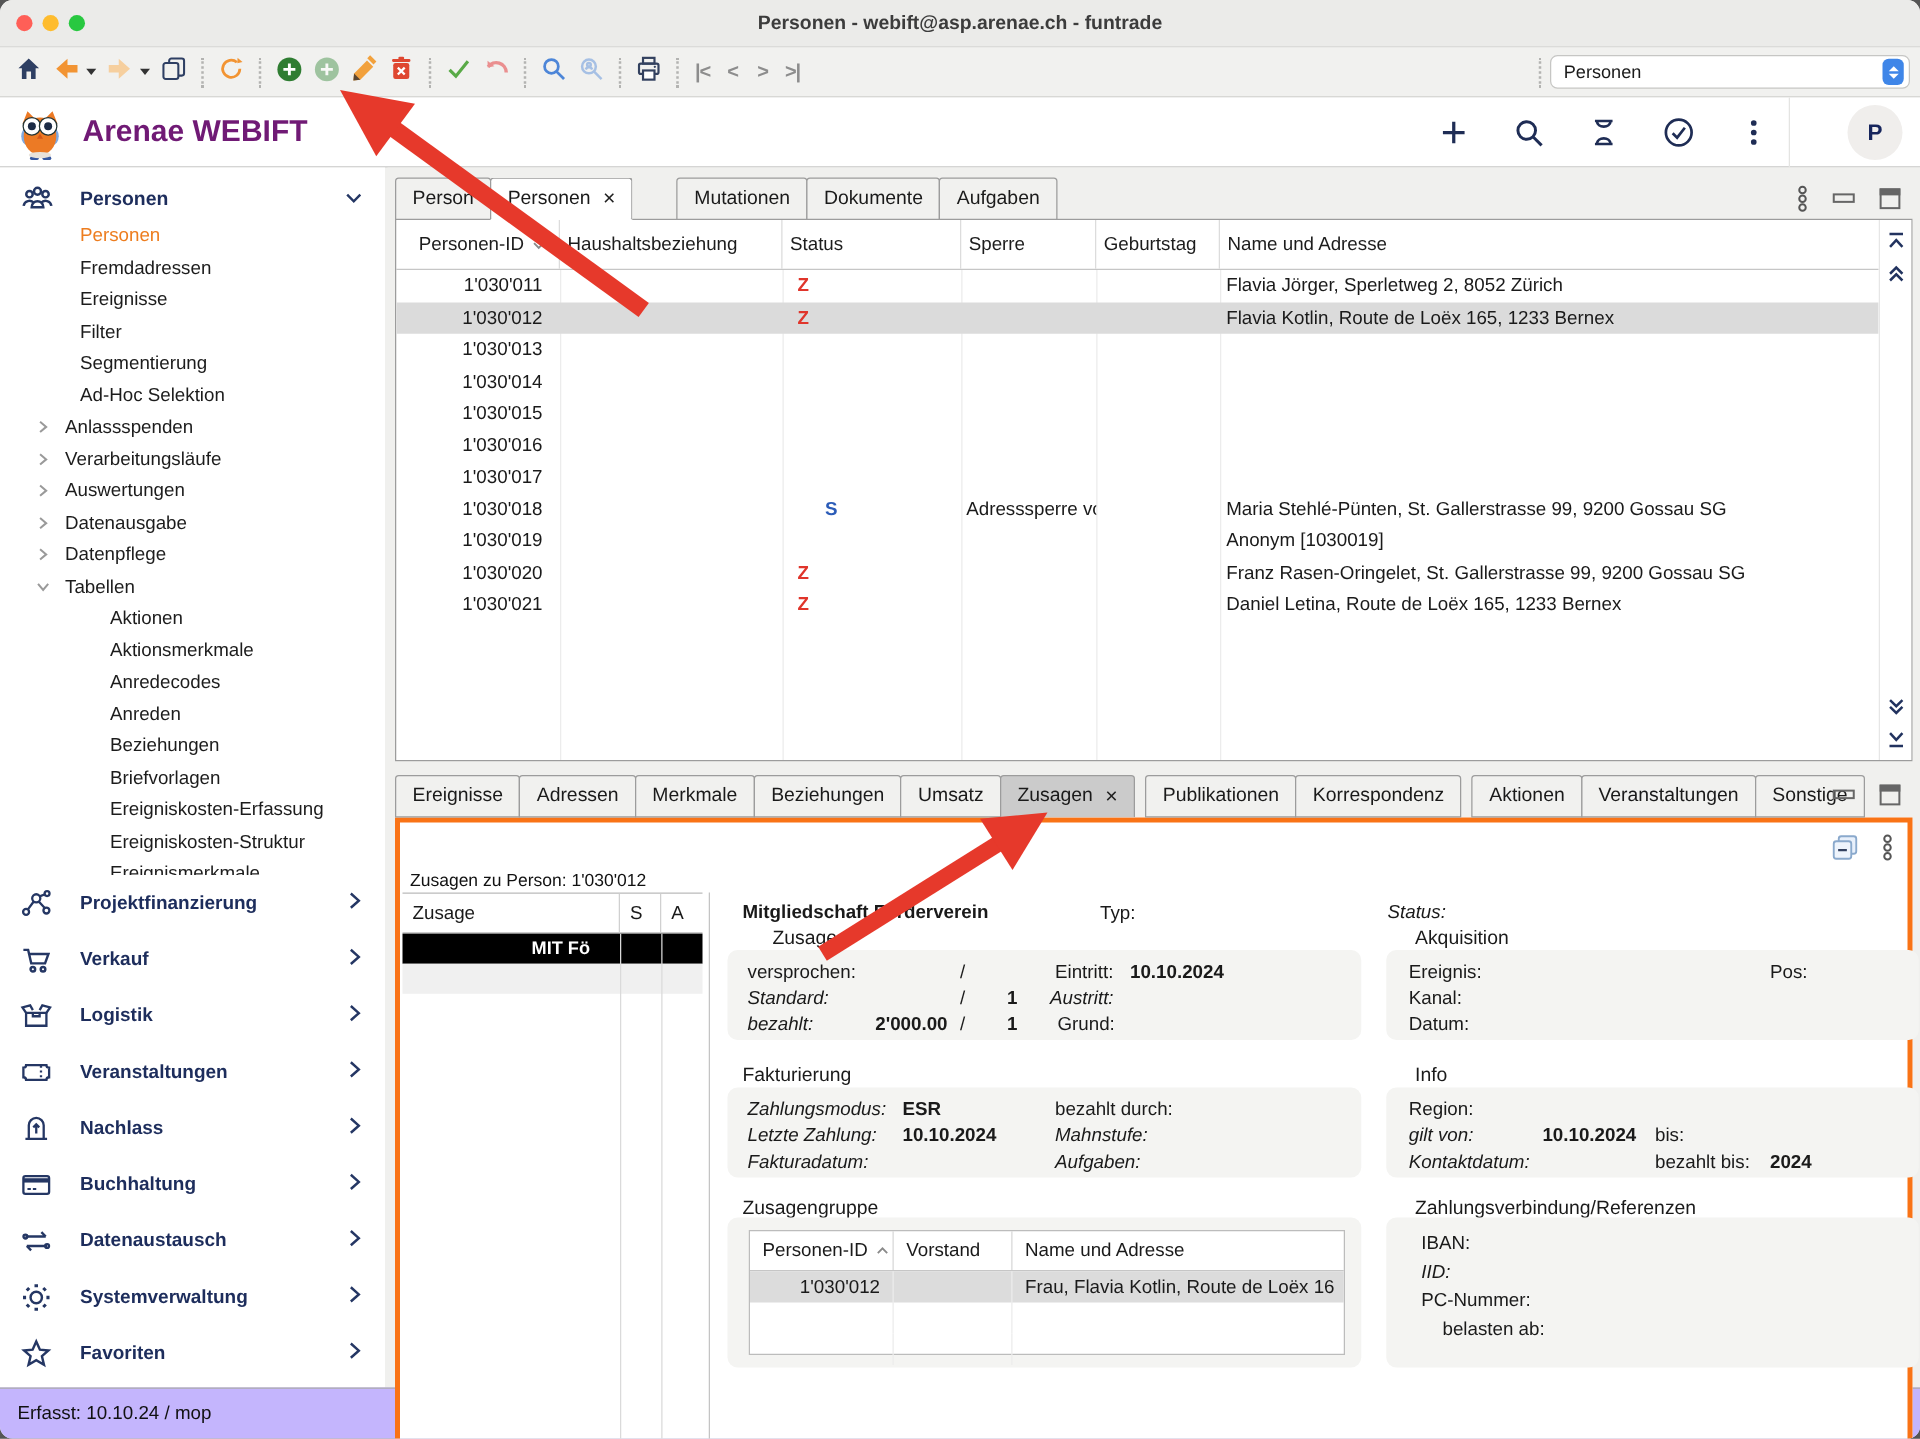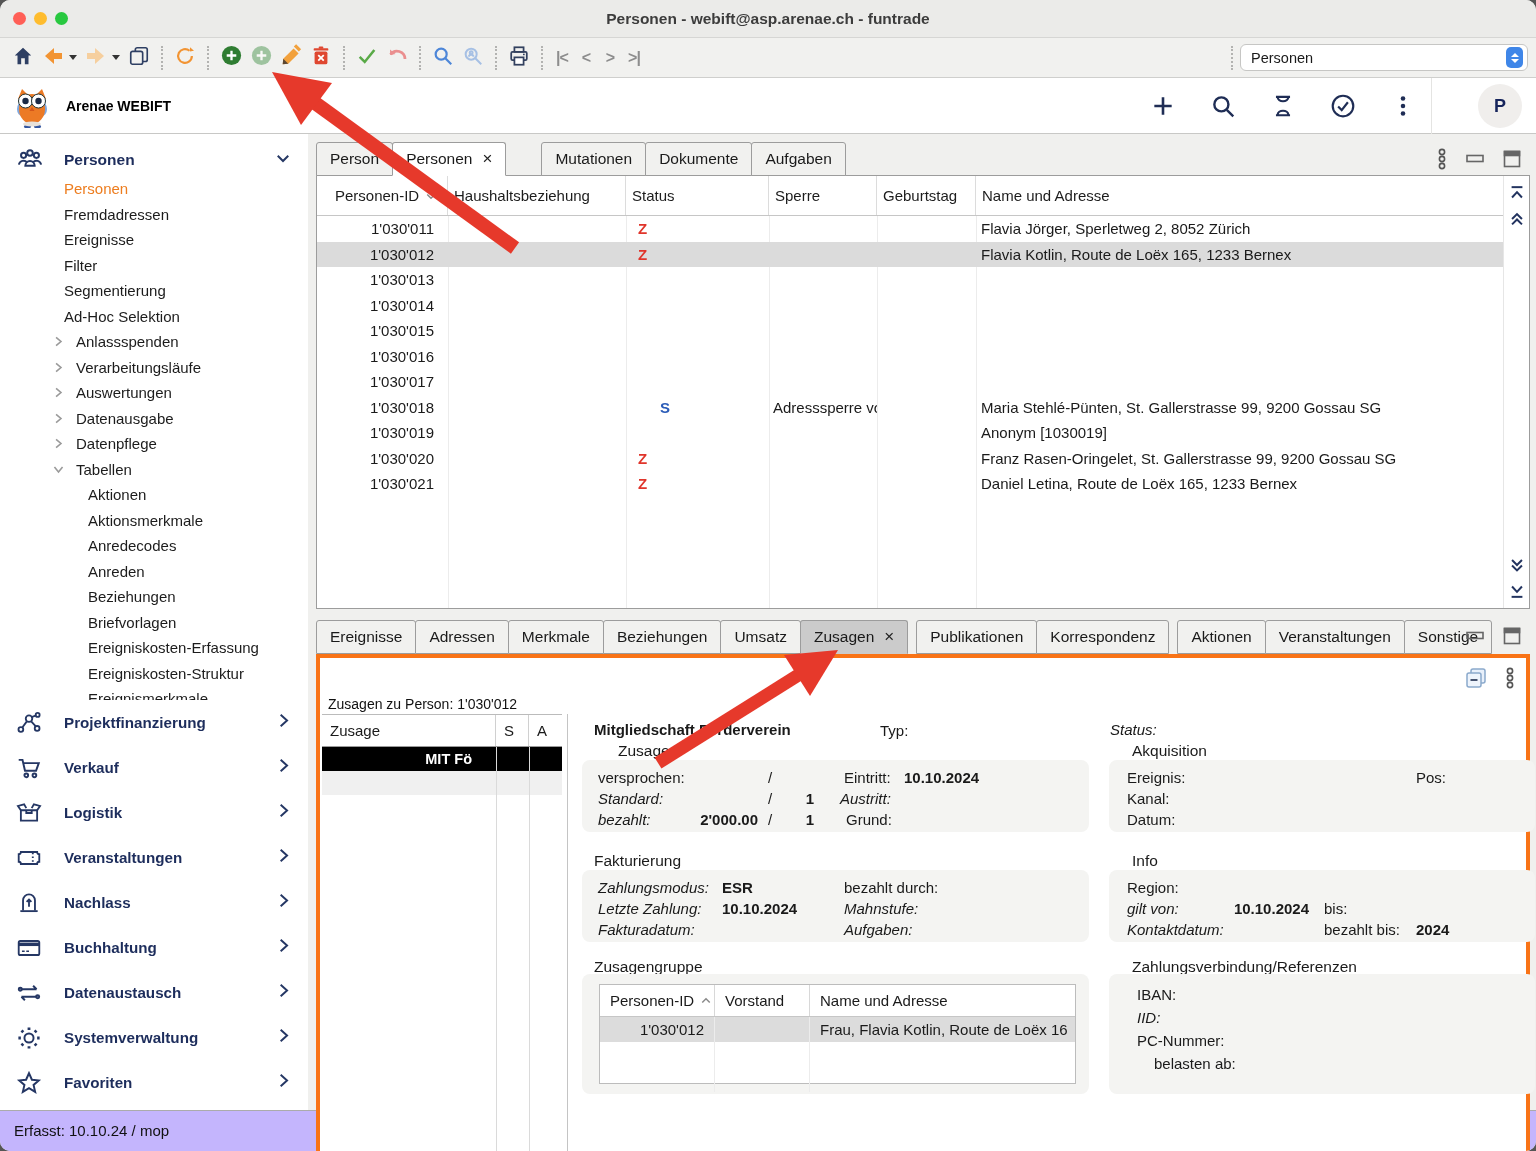--- a/index.html
+++ b/index.html
@@ -31,37 +31,37 @@
   .stepper { margin-left:auto; margin-right:4px; width:17px; height:21px; background:#3f86e8;
              border-radius:5px; display:flex; flex-direction:column; align-items:center; justify-content:center; gap:2px; }
   .stepper i { width:0; height:0; border-left:4px solid transparent; border-right:4px solid transparent; }
   .stepper .up { border-bottom:4px solid #fff; }
   .stepper .dn { border-top:4px solid #fff; }
 
   
   .appheader { position:absolute; left:0; top:78px; right:0; height:56px; background:#fff;
                border-bottom:1px solid #c8c8c6; }
   .brand { position:absolute; left:66px; top:0; height:48px; line-height:56px; font-weight:bold;
-           font-size:14px; color:#000000; }
+           font-size:24px; color:#701a75; }
   .hicons { position:absolute; right:120px; top:0; height:56px; display:flex; align-items:center; gap:34px; }
   .hicon { width:26px; height:26px; display:flex; align-items:center; justify-content:center; }
   .hdivider { position:absolute; right:104px; top:0; height:56px; border-left:1px solid #e4e4e2; }
   .avatar { position:absolute; right:14px; top:6px; width:44px; height:44px; border-radius:50%;
             background:#f0eeec; color:#17255c; font-weight:bold; font-size:18px;
             display:flex; align-items:center; justify-content:center; }
 
   
   .sidebar { position:absolute; left:0; top:134px; width:308px; bottom:41px; background:#fff; }
   .side-tree { height:566px; overflow:hidden; padding-top:10px; }
   .side-group-hdr { height:32px; display:flex; align-items:center; padding:0 16px; }
   .side-group-hdr .gicon { width:34px; flex:none; display:flex; align-items:center; }
   .side-group-hdr .glabel { flex:1; font-weight:bold; font-size:15.5px; color:#1d2d5c; padding-left:14px; }
   .titem { height:25.5px; display:flex; align-items:center; font-size:15px; color:#1c1c1c; }
   .t1 { padding-left:64px; }
-  .t1c { padding-left:52px; }
+  .t1c { padding-left:28px; }
   .t1c .chev { width:24px; flex:none; display:flex; align-items:center; }
   .t2 { padding-left:88px; }
   .titem.active { color:#ed7d1f; }
   .side-groups { }
   .sgroup { height:45px; display:flex; align-items:center; padding:0 16px; }
   .sgroup .gicon { width:34px; flex:none; display:flex; align-items:center; }
   .sgroup .glabel { flex:1; font-weight:bold; font-size:15.2px; color:#1d2d5c; padding-left:14px; }
 
   
   .main { position:absolute; left:310px; top:134px; right:0; bottom:41px; background:#f0f0ee; }

